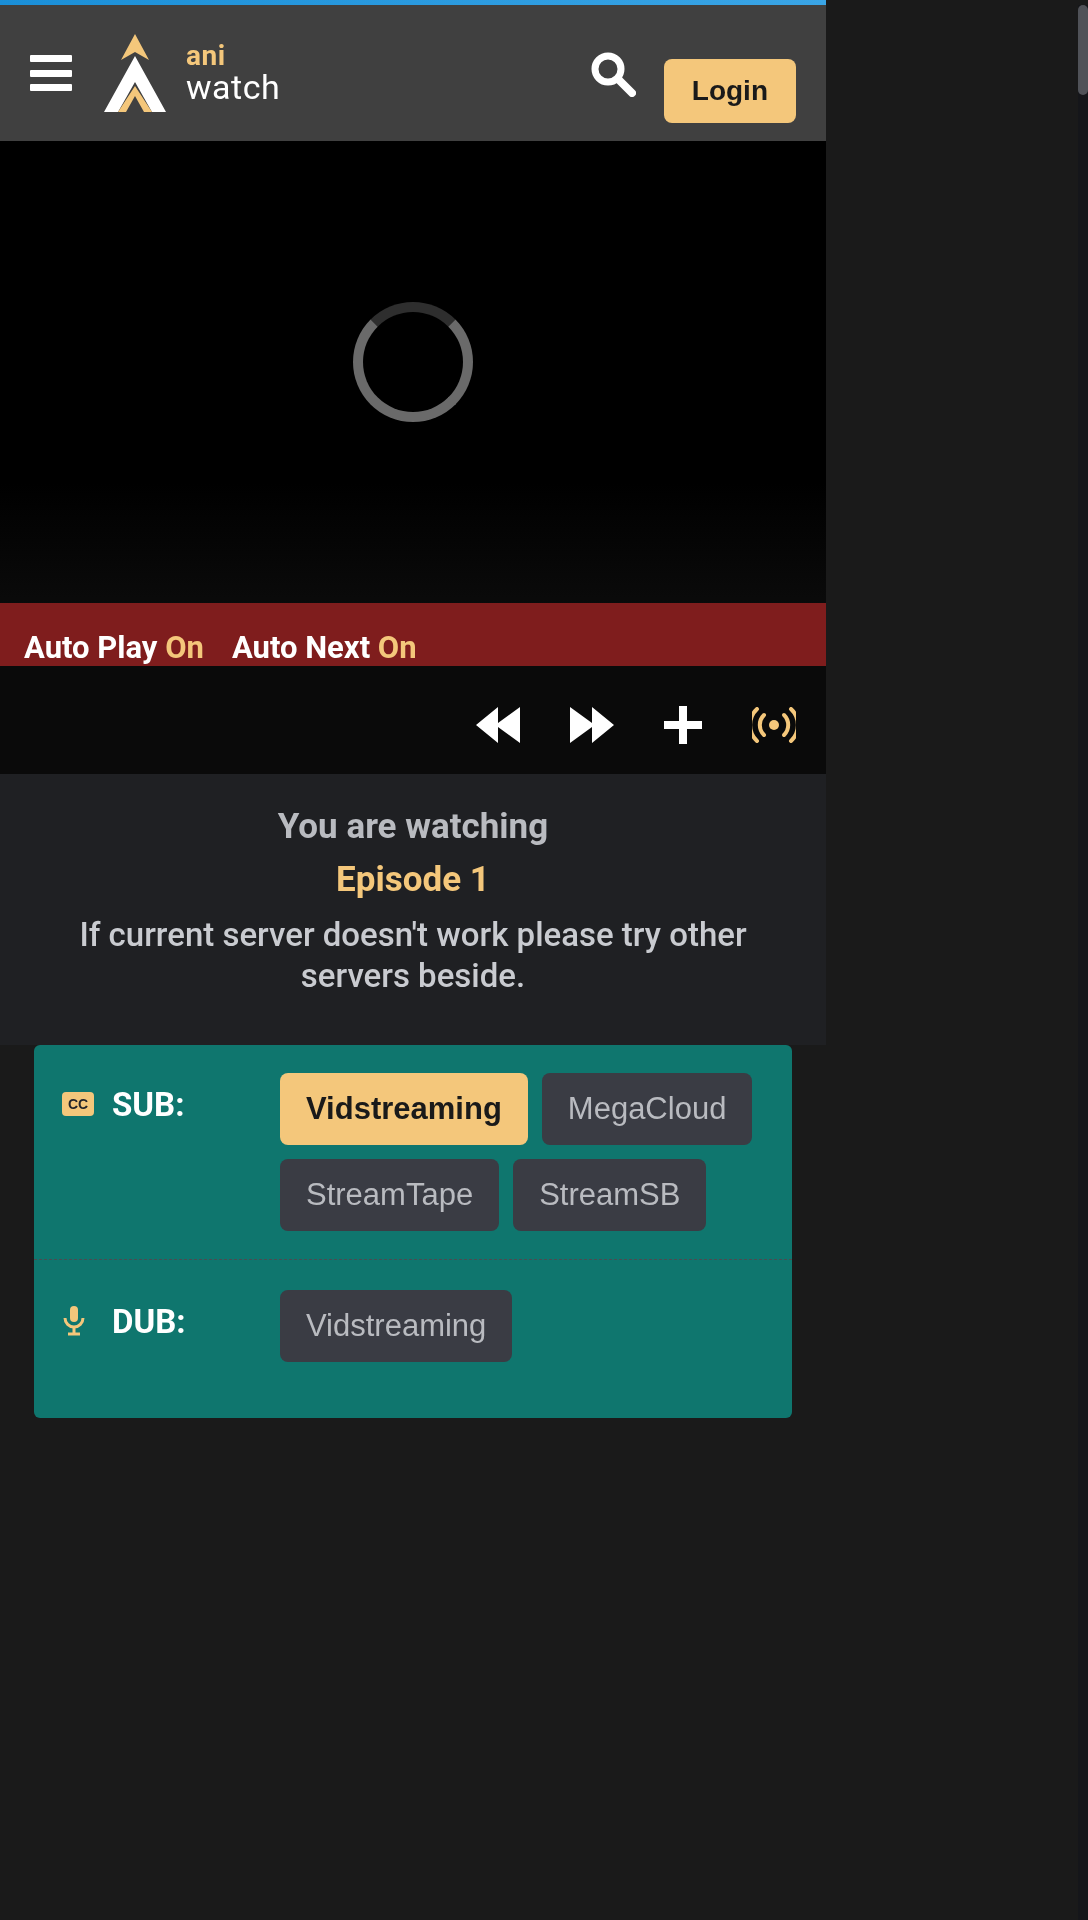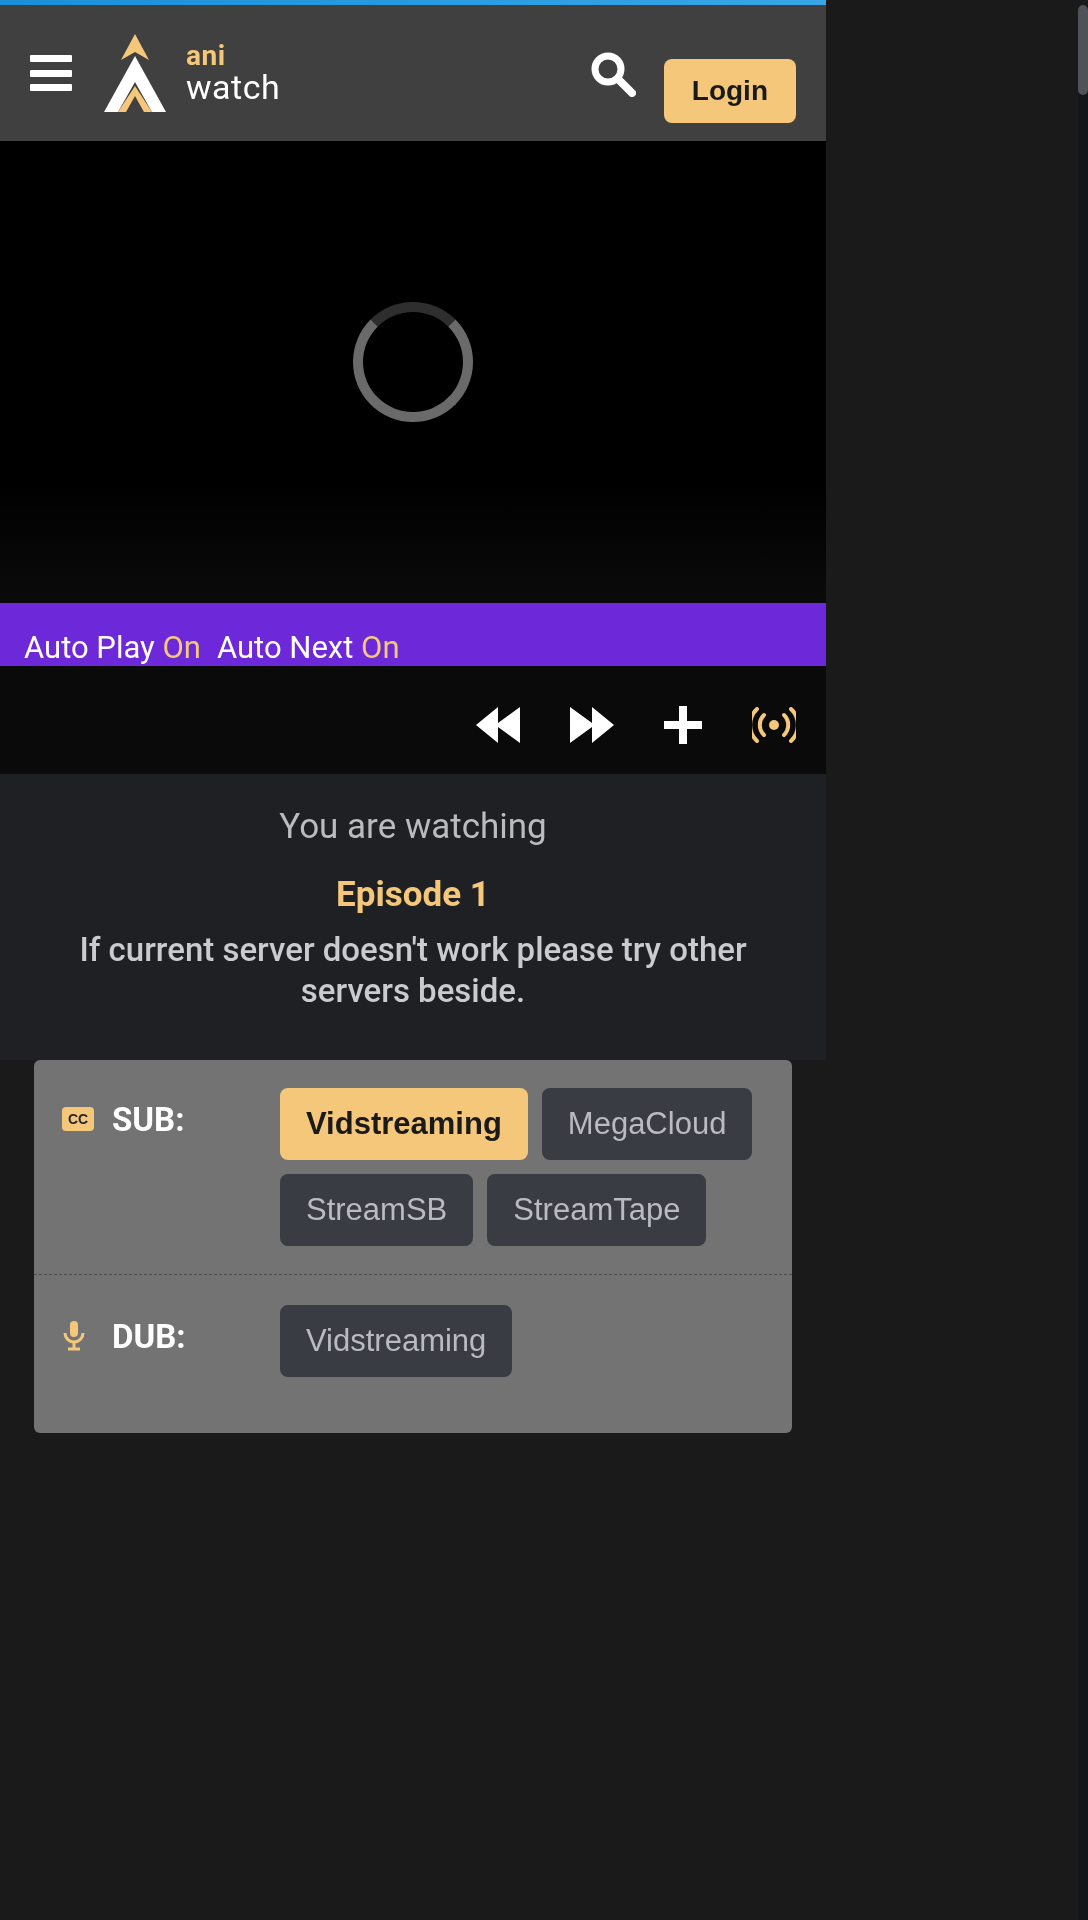--- a/index.html
+++ b/index.html
@@ -93,27 +93,27 @@
   }
   .spinner {
     width: 120px;
     height: 120px;
     border-radius: 50%;
     border: 10px solid #6a6a6a;
     border-top-color: #2e2e2e;
     margin-top: -20px;
   }
   .controls-row {
-    background: #6d28d9;
+    background: #7f1d1d;
     padding: 26px 24px 0 24px;
     display: flex;
-    gap: 16px;
+    gap: 28px;
     flex-wrap: wrap;
     font-size: 31px;
-    font-weight: 400;
+    font-weight: 700;
   }
   .toggle-item { cursor: pointer; }
   .toggle-item .lbl { color: #fff; }
   .toggle-item .val { color: #f4c77b; }
   .action-row {
     background: #0a0a0a;
     padding: 40px 30px 30px 20px;
     display: flex;
     justify-content: flex-end;
     gap: 50px;
@@ -122,38 +122,38 @@
   .action-icon { cursor: pointer; }
   .action-icon svg { display:block; }
   .watching-block {
     background: #1f2023;
     padding: 32px 24px 48px 24px;
     text-align: center;
   }
   .watching-block .w1 {
     font-size: 35px;
     color: #b9bbc0;
-    font-weight: 400;
-    margin-bottom: 27px;
+    font-weight: 700;
+    margin-bottom: 12px;
   }
   .watching-block .w2 {
     font-size: 35px;
     color: #f4c77b;
     font-weight: 700;
     margin-bottom: 14px;
   }
   .watching-block .w3 {
     font-size: 33px;
     color: #c9cbd0;
     font-weight: 500;
     line-height: 1.25;
   }
   .server-card {
     margin: 0 34px;
-    background: #737373;
+    background: #0f766e;
     border-radius: 6px;
     padding: 28px 0;
   }
   .server-group {
     display: flex;
     padding: 0 28px 28px 28px;
     align-items: flex-start;
   }
   .server-group + .server-group {
     border-top: 1px dashed #4a4c52;
@@ -314,22 +314,22 @@
         <svg width="32" height="24" viewBox="0 0 32 24">
           <rect x="0" y="0" width="32" height="24" rx="4" fill="#f4c77b"></rect>
           <text x="16" y="17" text-anchor="middle" font-size="14" font-weight="900" fill="#23252b" font-family="Arial">CC</text>
         </svg>
       </span>
       <span>SUB:</span>
     </div>
     <div class="server-buttons">
       <button class="srv-btn active">Vidstreaming</button>
       <button class="srv-btn">MegaCloud</button>
+      <button class="srv-btn">StreamTape</button>
       <button class="srv-btn">StreamSB</button>
-      <button class="srv-btn">StreamTape</button>
     </div>
   </div>
 
   <div class="server-group">
     <div class="server-label-col">
       <span class="icon-badge">
         <svg width="24" height="30" viewBox="0 0 24 30" fill="none">
           <rect x="8" y="0" width="8" height="16" rx="4" fill="#f4c77b"></rect>
           <path d="M3 12 A9 9 0 0 0 21 12" stroke="#f4c77b" stroke-width="3" fill="none"></path>
           <line x1="12" y1="21" x2="12" y2="27" stroke="#f4c77b" stroke-width="3"></line>

